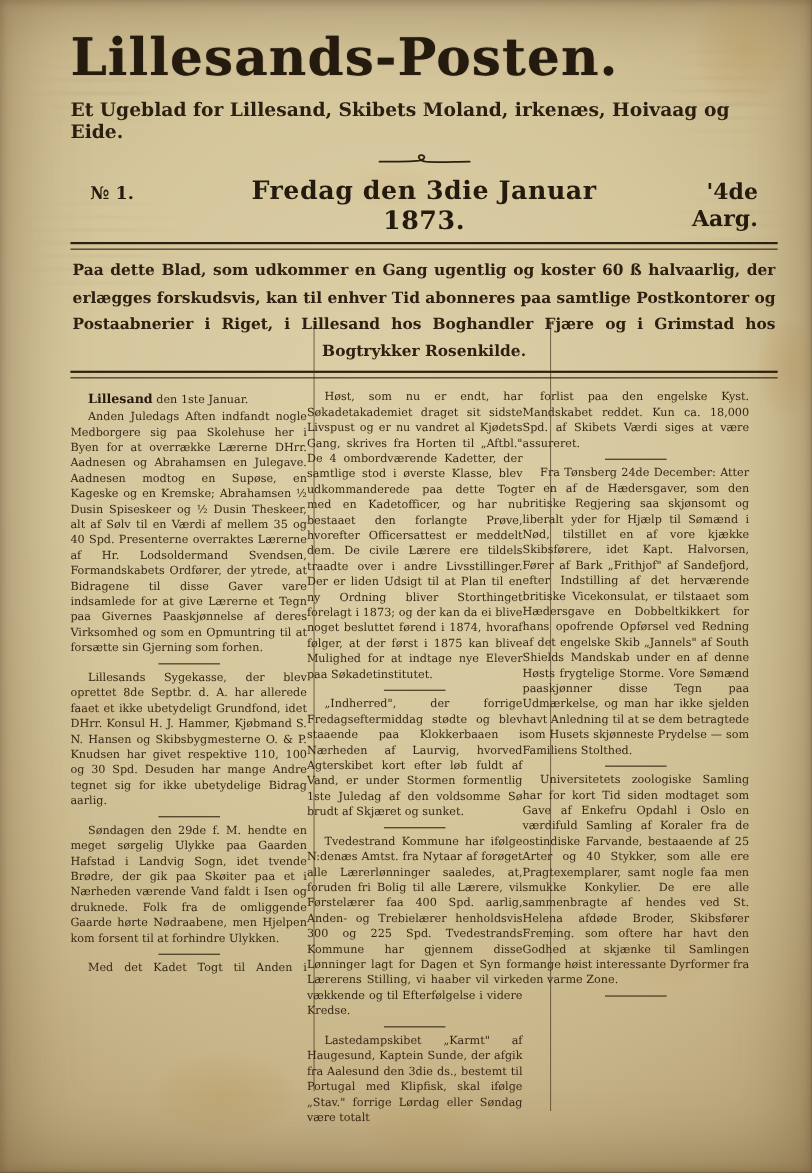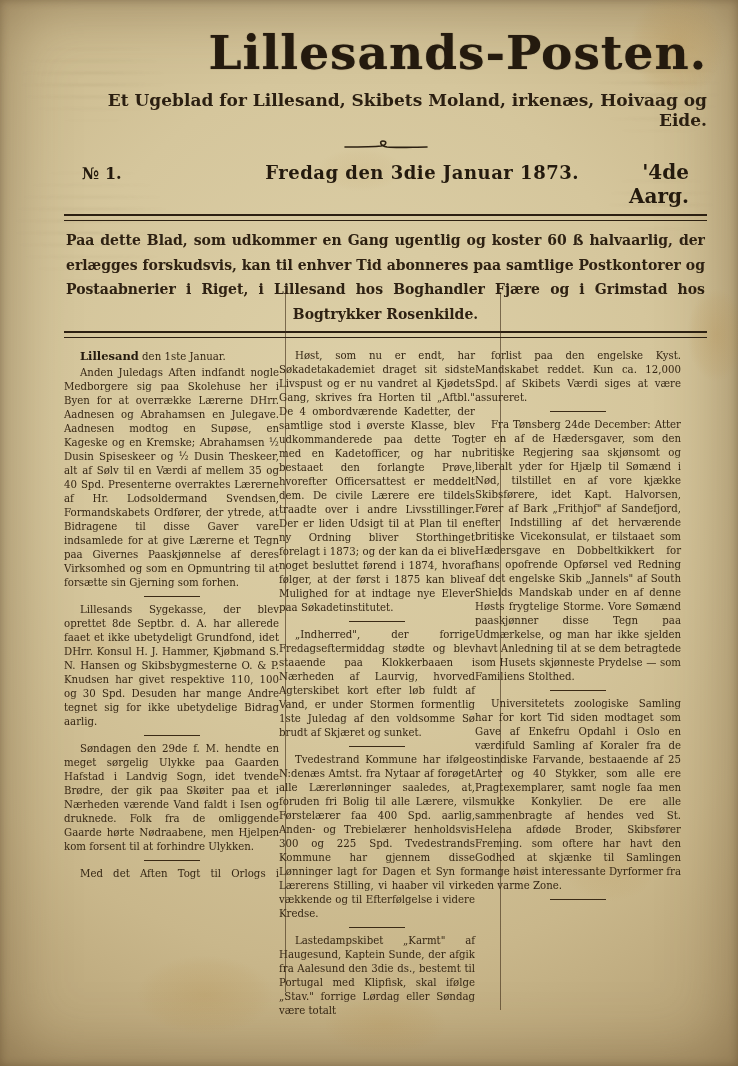--- a/index.html
+++ b/index.html
@@ -30,34 +30,34 @@
     -webkit-mask-image:radial-gradient(closest-side, #000, transparent);
             mask-image:radial-gradient(closest-side, #000, transparent); }
   .b1 { left:18px;  top:36px;  width:150px; height:90px; }
   .b2 { left:12px;  top:160px; width:160px; height:130px; }
   .b3 { left:596px; top:34px;  width:126px; height:110px; }
   .b4 { left:606px; top:168px; width:110px; height:70px; }
 
   .content { position:relative; margin:0 31px 0 64px; }
 
   
-  .masthead { text-align:right; padding-top:28px; }
+  .masthead { text-align:left; padding-top:28px; }
   .paper-title {
     font-size:47px; font-weight:bold; letter-spacing:1px;
     color:#241a0e; line-height:1.05;
     text-shadow:0 0 1px rgba(36,26,14,.6);
   }
   .paper-subtitle { margin-top:13px; font-size:17px; font-weight:bold; color:#2b1f11; }
   .ornament { display:block; margin:9px auto 0; }
 
   
   .dateline { display:flex; align-items:baseline; margin-top:7px; padding:0 18px;
     font-weight:bold; color:#241a0e; }
   .issue-no { font-size:16px; width:110px; text-align:left; }
-  .date-center { flex:1; text-align:right; font-size:18px; letter-spacing:.5px; }
+  .date-center { flex:1; text-align:center; font-size:23px; letter-spacing:.5px; }
   .volume { width:110px; text-align:right; font-size:20px; }
 
   .double-rule { height:4px; border-top:2.5px solid #2c2012; border-bottom:1px solid #2c2012; margin-top:6px; }
   .double-rule.thin { margin-top:4px; }
 
   .notice { margin:7px 2px 5px; font-size:14px; font-weight:bold; line-height:1.75;
     text-align:justify; text-align-last:center; color:#2e2112; }
 
   
   .columns { display:grid; grid-template-columns:215px 196px 206px; margin-top:11px; }
@@ -113,35 +113,35 @@
     <div class="columns">
 
       <div class="col">
         <p class="opener"><span class="place">Lillesand</span><span> den 1ste Januar.</span></p>
         <p>Anden Juledags Aften indfandt nogle Medborgere sig paa Skolehuse her i Byen for at overrække Lærerne DHrr. Aadnesen og Abrahamsen en Julegave. Aadnesen modtog en Supøse, en Kageske og en Kremske; Abrahamsen ½ Dusin Spiseskeer og ½ Dusin Theskeer, alt af Sølv til en Værdi af mellem 35 og 40 Spd. Presenterne overraktes Lærerne af Hr. Lodsoldermand Svendsen, Formandskabets Ordfører, der ytrede, at Bidragene til disse Gaver vare indsamlede for at give Lærerne et Tegn paa Givernes Paaskjønnelse af deres Virksomhed og som en Opmuntring til at forsætte sin Gjerning som forhen.</p>
         <hr class="sec-rule">
         <p>Lillesands Sygekasse, der blev oprettet 8de Septbr. d. A. har allerede faaet et ikke ubetydeligt Grundfond, idet DHrr. Konsul H. J. Hammer, Kjøbmand S. N. Hansen og Skibsbygmesterne O. &amp; P. Knudsen har givet respektive 110, 100 og 30 Spd. Desuden har mange Andre tegnet sig for ikke ubetydelige Bidrag aarlig.</p>
         <hr class="sec-rule">
         <p>Søndagen den 29de f. M. hendte en meget sørgelig Ulykke paa Gaarden Hafstad i Landvig Sogn, idet tvende Brødre, der gik paa Skøiter paa et i Nærheden værende Vand faldt i Isen og druknede. Folk fra de omliggende Gaarde hørte Nødraabene, men Hjelpen kom forsent til at forhindre Ulykken.</p>
         <hr class="sec-rule">
-        <p class="stretch">Med det Aften Togt til Orlogs i</p>
+        <p class="stretch">Med det Kadet Togt til Anden i</p>
       </div>
 
       <div class="col">
         <p>Høst, som nu er endt, har Søkadetakademiet draget sit sidste Livspust og er nu vandret al Kjødets Gang, skrives fra Horten til „Aftbl." De 4 ombordværende Kadetter, der samtlige stod i øverste Klasse, blev udkommanderede paa dette Togt med en Kadetofficer, og har nu bestaaet den forlangte Prøve, hvorefter Officersattest er meddelt dem. De civile Lærere ere tildels traadte over i andre Livsstillinger. Der er liden Udsigt til at Plan til en ny Ordning bliver Storthinget forelagt i 1873; og der kan da ei blive noget besluttet førend i 1874, hvoraf følger, at der først i 1875 kan blive Mulighed for at indtage nye Elever paa Søkadetinstitutet.</p>
         <hr class="sec-rule">
         <p>„Indherred", der forrige Fredagseftermiddag stødte og blev staaende paa Klokkerbaaen i Nærheden af Laurvig, hvorved Agterskibet kort efter løb fuldt af Vand, er under Stormen formentlig 1ste Juledag af den voldsomme Sø brudt af Skjæret og sunket.</p>
         <hr class="sec-rule">
         <p>Tvedestrand Kommune har ifølge N:denæs Amtst. fra Nytaar af forøget alle Lærerlønninger saaledes, at, foruden fri Bolig til alle Lærere, vil Førstelærer faa 400 Spd. aarlig, Anden- og Trebielærer henholdsvis 300 og 225 Spd. Tvedestrands Kommune har gjennem disse Lønninger lagt for Dagen et Syn for Lærerens Stilling, vi haaber vil virke vækkende og til Efterfølgelse i videre Kredse.</p>
         <hr class="sec-rule">
         <p>Lastedampskibet „Karmt" af Haugesund, Kaptein Sunde, der afgik fra Aalesund den 3die ds., bestemt til Portugal med Klipfisk, skal ifølge „Stav." forrige Lørdag eller Søndag være totalt</p>
       </div>
 
       <div class="col">
-        <p>forlist paa den engelske Kyst. Mandskabet reddet. Kun ca. 12,000 Spd. af Skibets Værdi siges at være assureret.</p>
+        <p>forlist paa den engelske Kyst. Mandskabet reddet. Kun ca. 18,000 Spd. af Skibets Værdi siges at være assureret.</p>
         <hr class="sec-rule">
         <p>Fra Tønsberg 24de December: Atter er en af de Hædersgaver, som den britiske Regjering saa skjønsomt og liberalt yder for Hjælp til Sømænd i Nød, tilstillet en af vore kjække Skibsførere, idet Kapt. Halvorsen, Fører af Bark „Frithjof" af Sandefjord, efter Indstilling af det herværende britiske Vicekonsulat, er tilstaaet som Hædersgave en Dobbeltkikkert for hans opofrende Opførsel ved Redning af det engelske Skib „Jannels" af South Shields Mandskab under en af denne Høsts frygtelige Storme. Vore Sømænd paaskjønner disse Tegn paa Udmærkelse, og man har ikke sjelden havt Anledning til at se dem betragtede som Husets skjønneste Prydelse — som Familiens Stolthed.</p>
         <hr class="sec-rule">
         <p>Universitetets zoologiske Samling har for kort Tid siden modtaget som Gave af Enkefru Opdahl i Oslo en værdifuld Samling af Koraler fra de ostindiske Farvande, bestaaende af 25 Arter og 40 Stykker, som alle ere Pragtexemplarer, samt nogle faa men smukke Konkylier. De ere alle sammenbragte af hendes ved St. Helena afdøde Broder, Skibsfører Freming. som oftere har havt den Godhed at skjænke til Samlingen mange høist interessante Dyrformer fra den varme Zone.</p>
         <hr class="sec-rule">
       </div>
 
     </div>
   </div>
 

